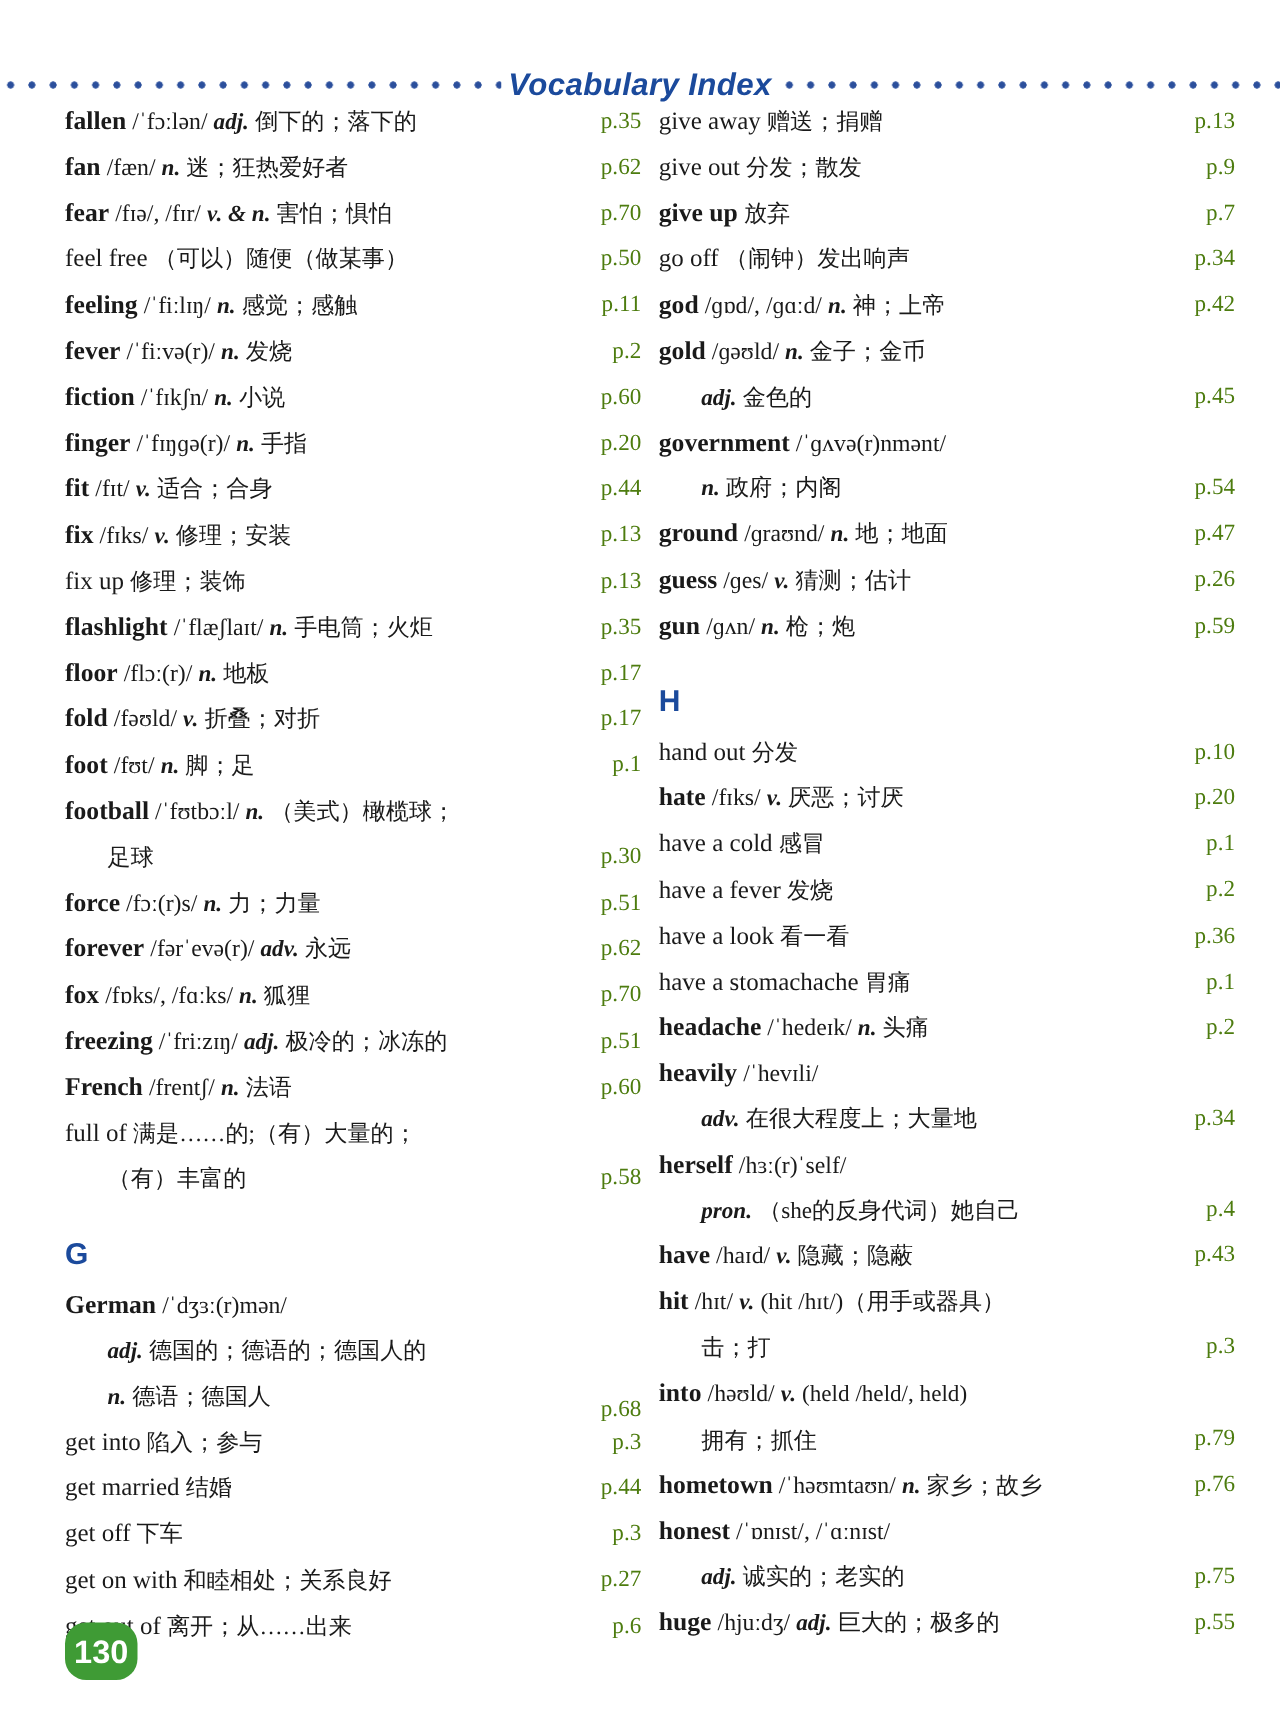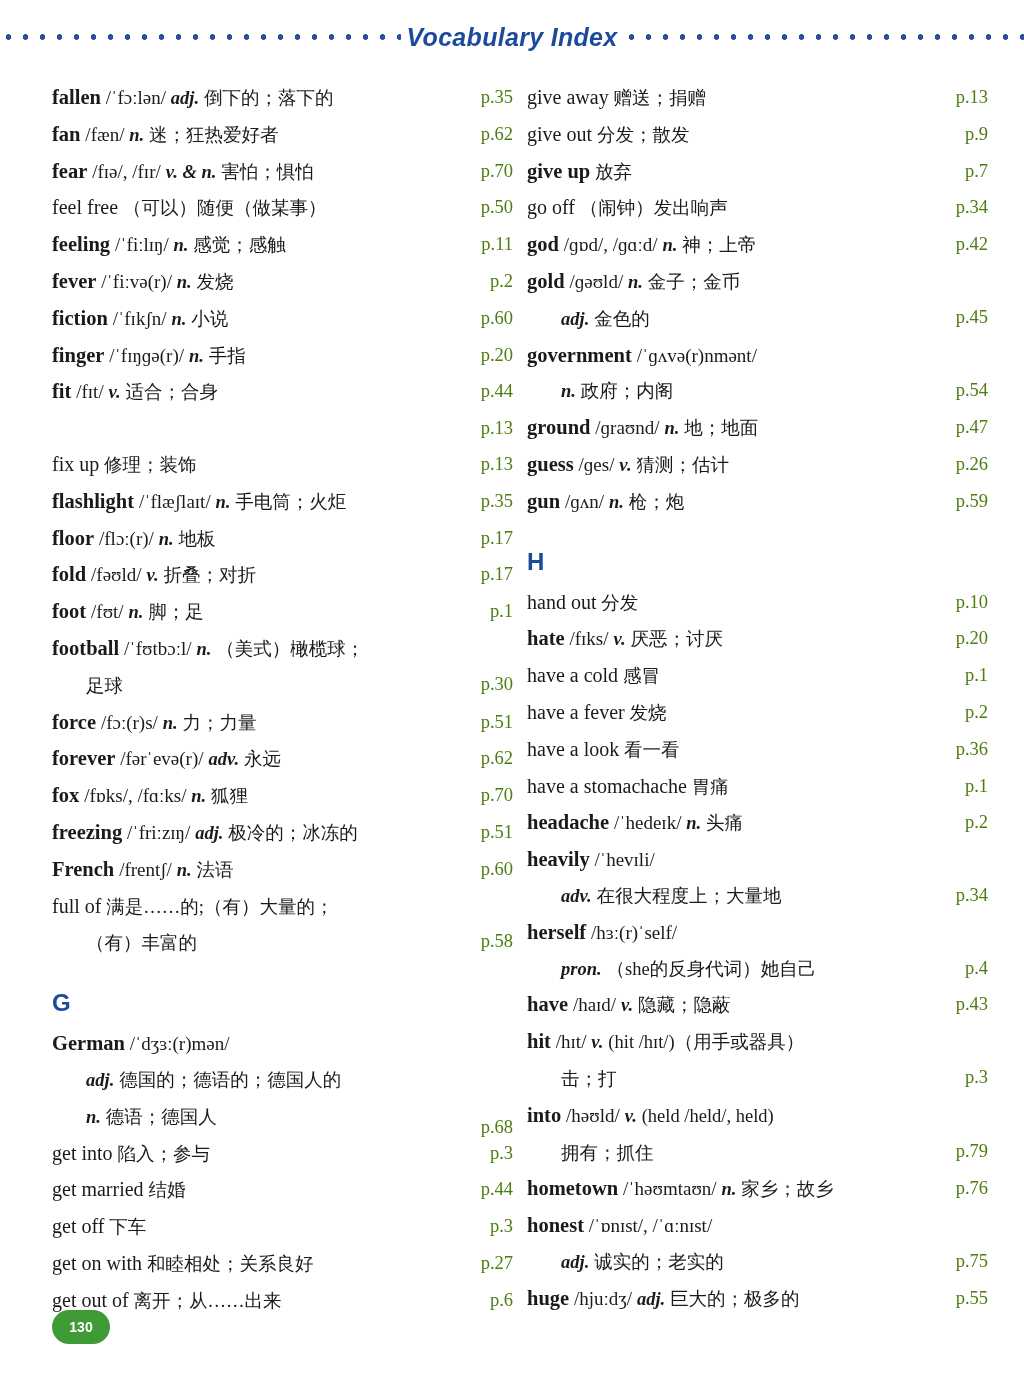--- a/index.html
+++ b/index.html
@@ -18,21 +18,21 @@
 
   .page {
     position: absolute;
     inset: 0;
     padding: 0;
   }
 
   
   .header {
     position: absolute;
-    top: 20px;
+    top: 51px;
     left: 0;
     right: 0;
     height: 34px;
     display: flex;
     align-items: center;
   }
   .dots-left, .dots-right {
     flex: 1 1 auto;
     height: 6px;
     background-image: radial-gradient(circle, #2b4f9c 2.6px, rgba(0,0,0,0) 3px);
@@ -114,27 +114,27 @@
     margin-bottom: 6px;
     line-height: 34px;
   }
 
   
   .page-number {
     position: absolute;
     left: 52px;
     bottom: 38px;
     width: 58px;
-    height: 34px;
+    height: 46px;
     border-radius: 17px;
     background: #3f9b35;
     color: #ffffff;
     font-family: "Liberation Sans", sans-serif;
     font-weight: bold;
-    font-size: 14px;
+    font-size: 26px;
     display: flex;
     align-items: center;
     justify-content: center;
     text-align: right;
   }
 </style>
 </head>
 <body>
 
 <div class="page">
@@ -195,20 +195,23 @@
           </span>
           <span class="page-ref">p.20</span>
         </div>
         <div class="entry">
           <span class="lines">
             <span class="line"><span class="hw">fit</span> <span class="phon">/fɪt/</span> <span class="pos">v.</span> <span class="cn">适合；合身</span></span>
           </span>
           <span class="page-ref">p.44</span>
         </div>
         <div class="entry">
+          <span class="lines">
+            <span class="line"><span class="hw">fix</span> <span class="phon">/fɪks/</span> <span class="pos">v.</span> <span class="cn">修理；安装</span></span>
+          </span>
           <span class="page-ref">p.13</span>
         </div>
         <div class="entry">
           <span class="lines">
             <span class="line"><span class="hw plain">fix up</span> <span class="cn">修理；装饰</span></span>
           </span>
           <span class="page-ref">p.13</span>
         </div>
         <div class="entry">
           <span class="lines">

